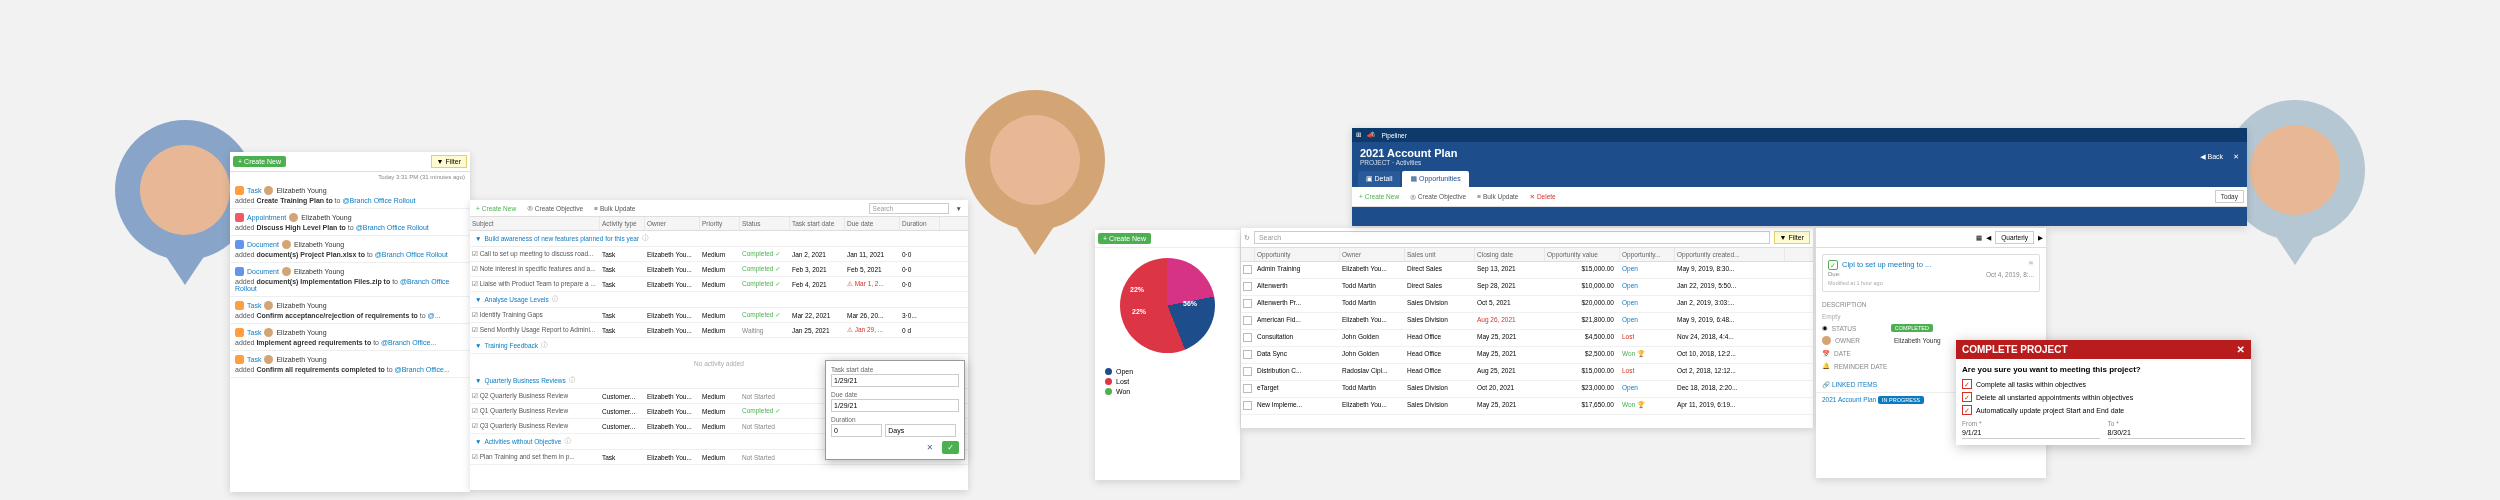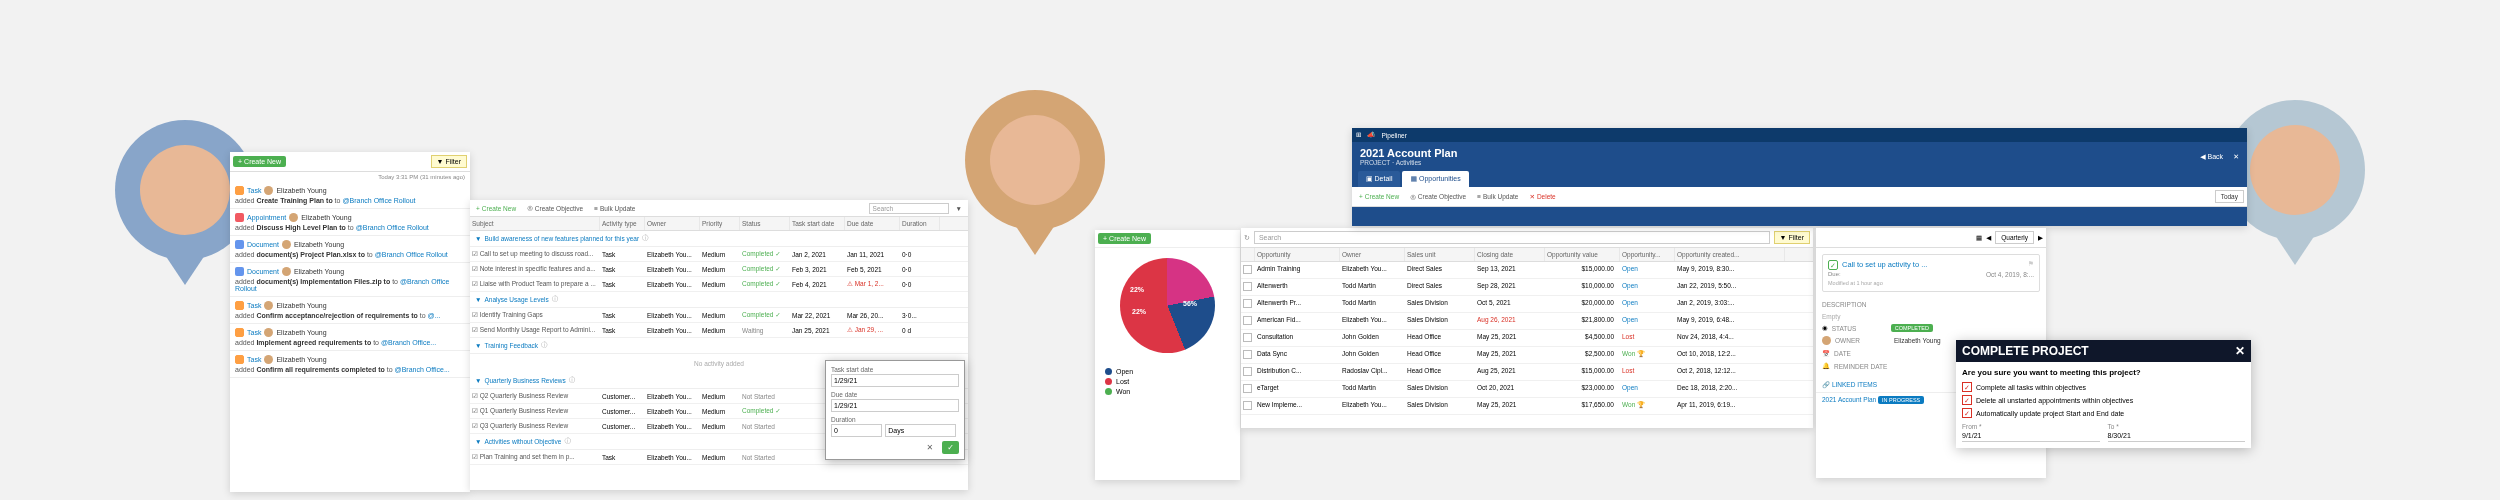--- a/index.html
+++ b/index.html
@@ -113,21 +113,21 @@
 .p6-section{padding:3px 6px;font-size:6.5px;color:#888;text-transform:uppercase}
 .p6-field{padding:2px 6px;display:flex;align-items:center;gap:4px;font-size:6.5px}
 .p6-flabel{color:#888;width:55px}
 .p6-fval{color:#333}
 .status-pill{background:#4caf50;color:#fff;padding:1px 4px;border-radius:2px;font-size:5.5px}
 .p6-link-item{padding:3px 6px;font-size:6.5px;color:#0b7bc1;border-top:1px solid #eee}
 .activity-btn{background:#9575cd;color:#fff;padding:2px 5px;border-radius:2px;font-size:6.5px}
 
 
 .panel7{left:1956px;top:340px;width:295px;background:#fff;box-shadow:0 2px 12px rgba(0,0,0,.25)}
-.p7-hdr{background:#0f172a;color:#fff;padding:4px 6px;font-size:12px;font-weight:600;display:flex;align-items:flex-start}
+.p7-hdr{background:#b91c1c;color:#fff;padding:4px 6px;font-size:10px;font-weight:600;display:flex;align-items:flex-start}
 .p7-x{margin-left:auto;cursor:pointer}
 .p7-body{padding:6px}
 .p7-q{font-size:8px;font-weight:600;margin-bottom:5px}
 .p7-opt{display:flex;align-items:center;gap:4px;font-size:7px;margin-bottom:3px}
 .p7-check{width:10px;height:10px;border:1px solid #d93025;color:#d93025;text-align:center;font-size:7px;line-height:9px}
 .p7-dates{display:flex;gap:8px;margin-top:5px}
 .p7-date{flex:1}
 .p7-dlabel{font-size:6.5px;color:#888}
 .p7-dinput{border-bottom:1px solid #ccc;padding:2px 0;font-size:7px;width:100%}
 </style>
@@ -540,21 +540,21 @@
 <div class="panel panel6">
 <div class="p6-filter">
   <span>▦</span>
   <span>◀</span>
   <div class="qtr-btn">Quarterly</div>
   <span>▶</span>
 </div>
 <div class="p6-card">
   <span style="color:#ccc;float:right;font-size:7px">⚑</span>
   <div class="p6-check">✓</div>
-  <div class="p6-card-title">Call to set up activity to ...</div>
+  <div class="p6-card-title">Cipl to set up meeting to ...</div>
   <div style="font-size:6px;color:#888;margin-top:2px"><span>Due:</span> <span class="p6-card-date">Oct 4, 2019, 8:...</span></div>
   <div style="font-size:5.5px;color:#aaa;margin-top:3px">Modified at 1 hour ago</div>
 </div>
 <div class="p6-section">DESCRIPTION</div>
 <div class="p6-field">
       <span style="color:#aaa">Empty</span>
     </div>
 <div class="p6-field">
       <span>◉</span>
       <span class="p6-flabel">STATUS</span>

